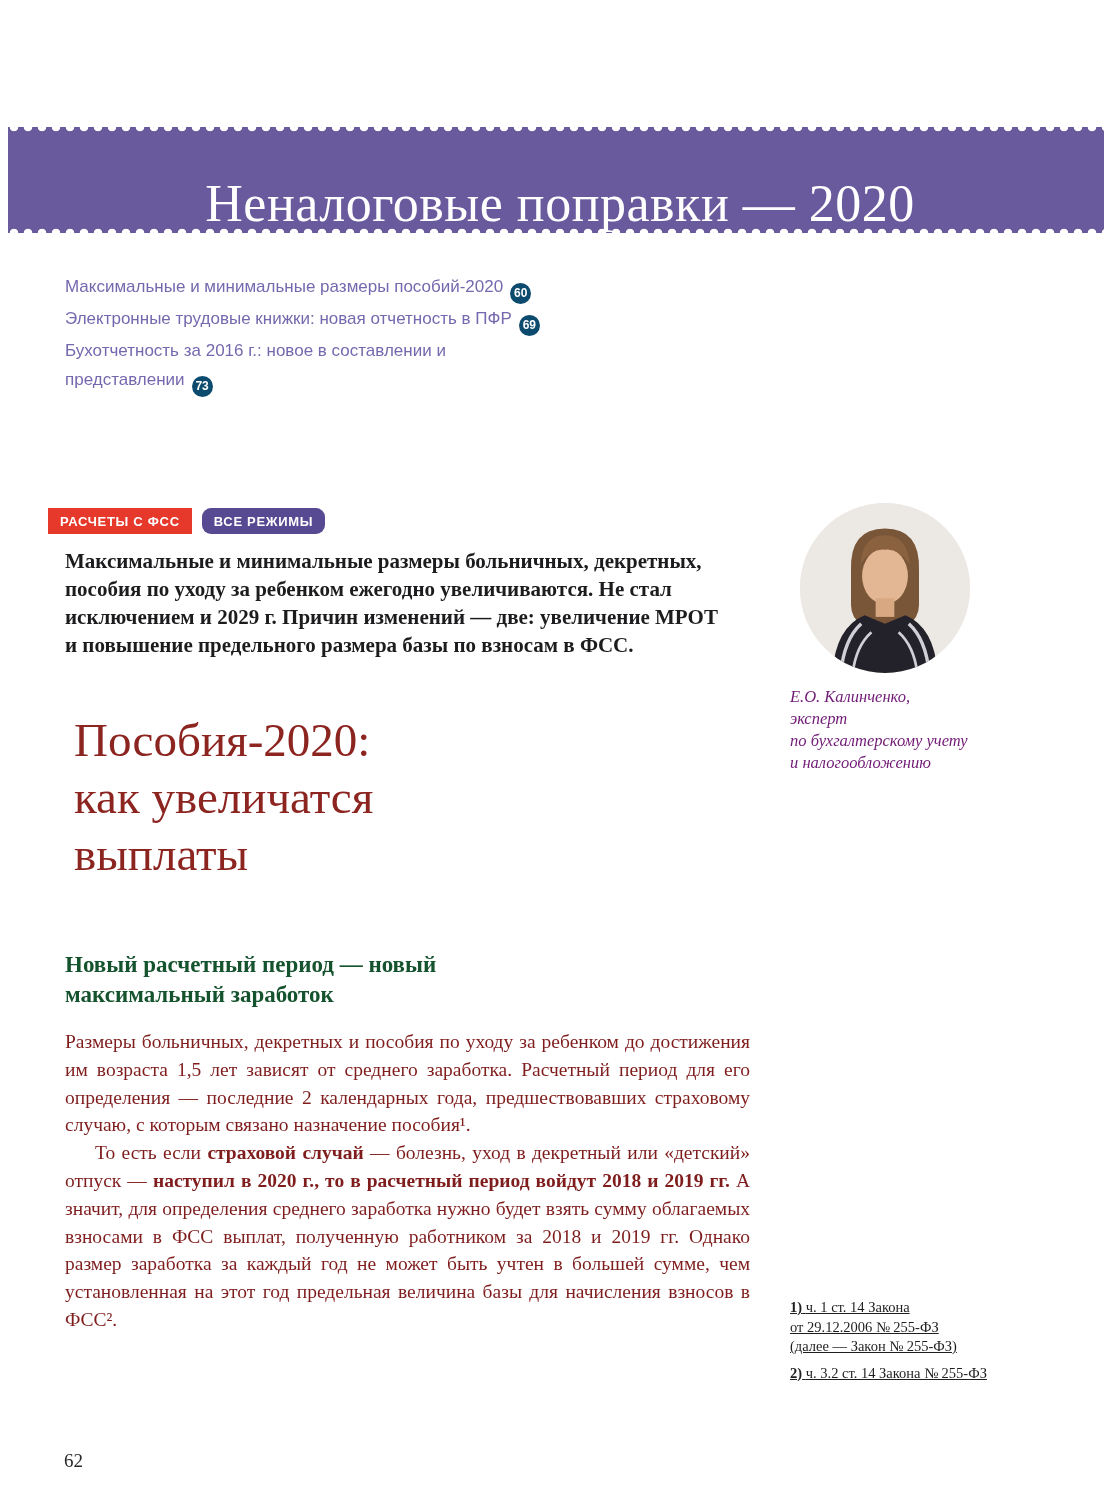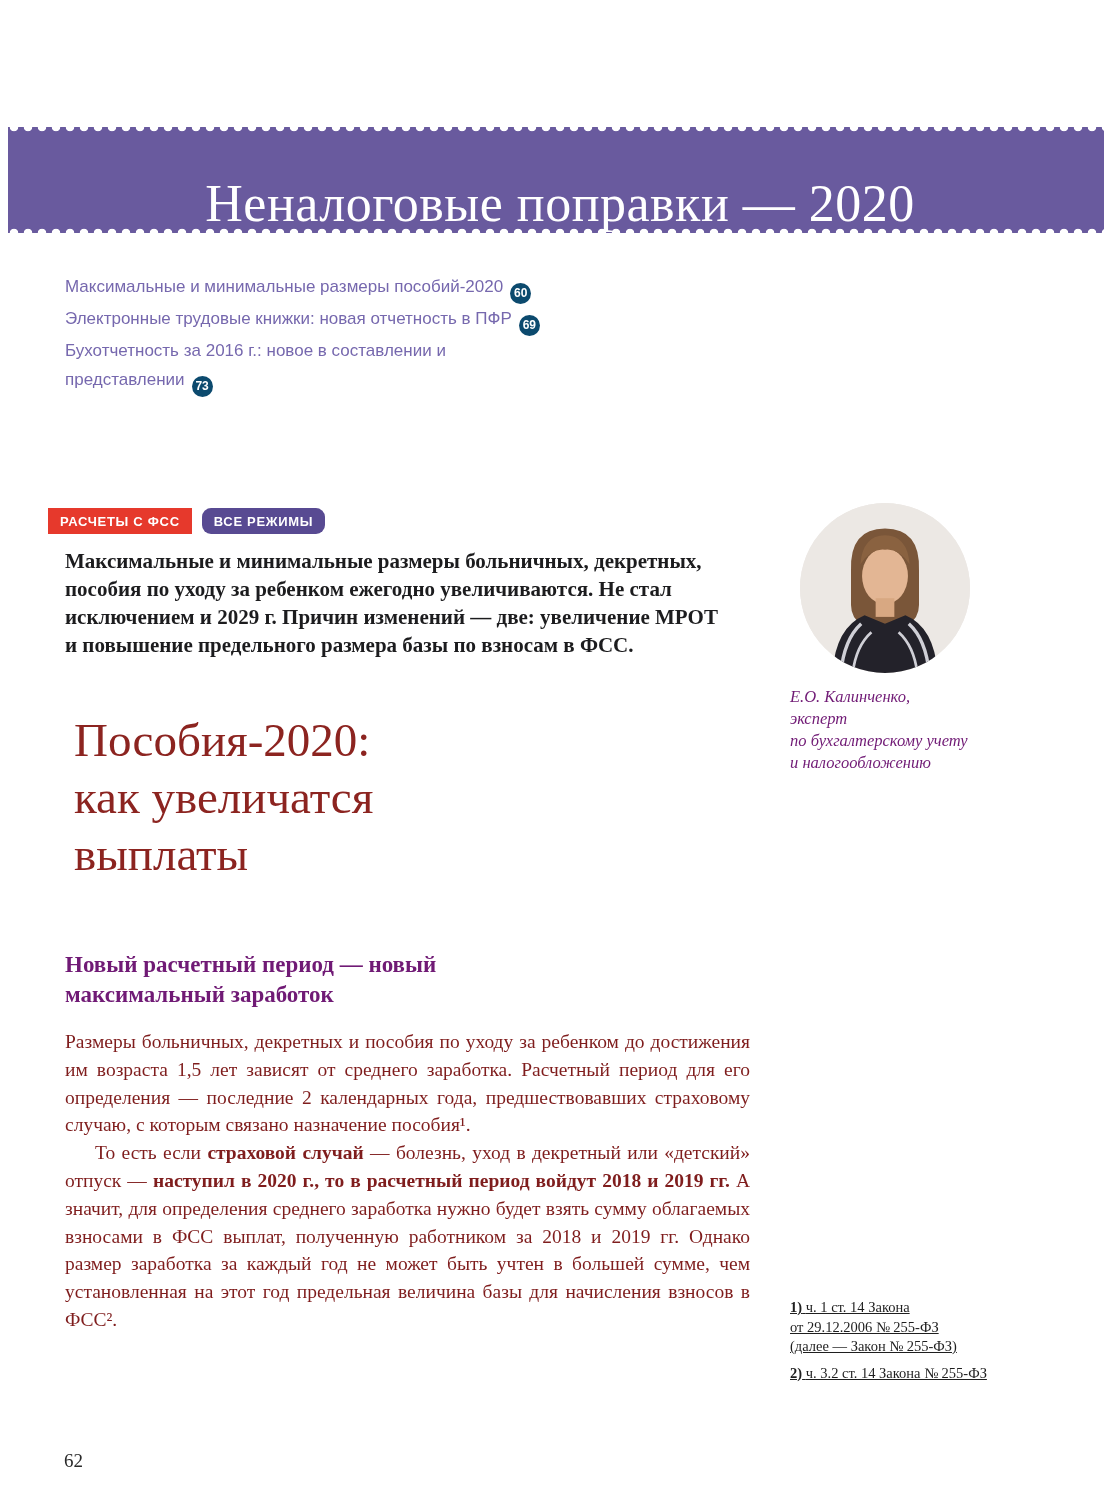--- a/index.html
+++ b/index.html
@@ -66,21 +66,21 @@
   .article-title {
     position:absolute; left:62px; top:712px;
     font-size:47px; line-height:57px; font-weight:normal; color:#8c2420;
     white-space:pre-line;
     margin-left:12px;
   }
 
   
   .section-heading {
     position:absolute; left:65px; top:950px;
-    font-size:23px; line-height:30px; font-weight:bold; color:#701a75;
+    font-size:23px; line-height:30px; font-weight:bold; color:#14532d;
     white-space:pre-line;
   }
 
   
   .body-text {
     position:absolute; left:65px; top:1028px; width:685px;
     font-size:19.5px; line-height:27.8px; color:#7f1d1d; text-align:justify;
   }
   .body-text p + p { text-indent:30px; }
 

